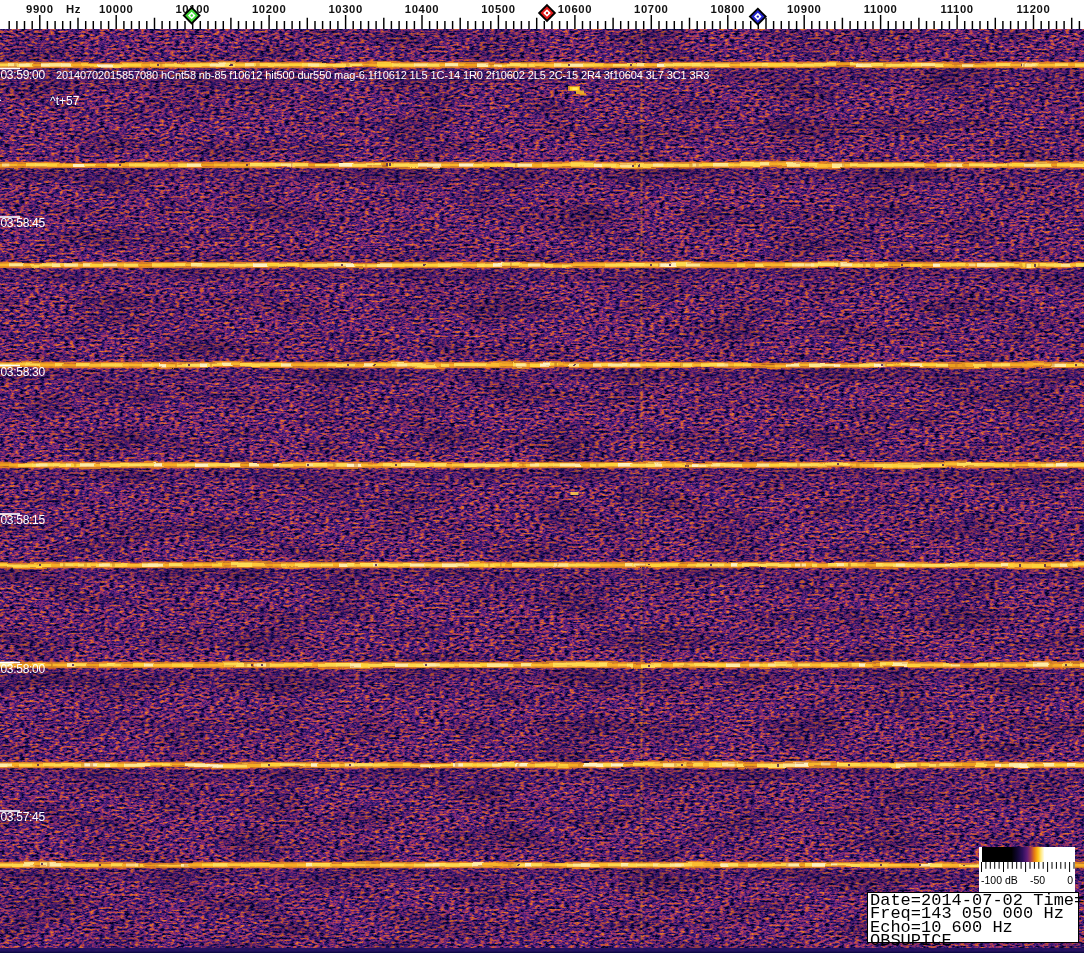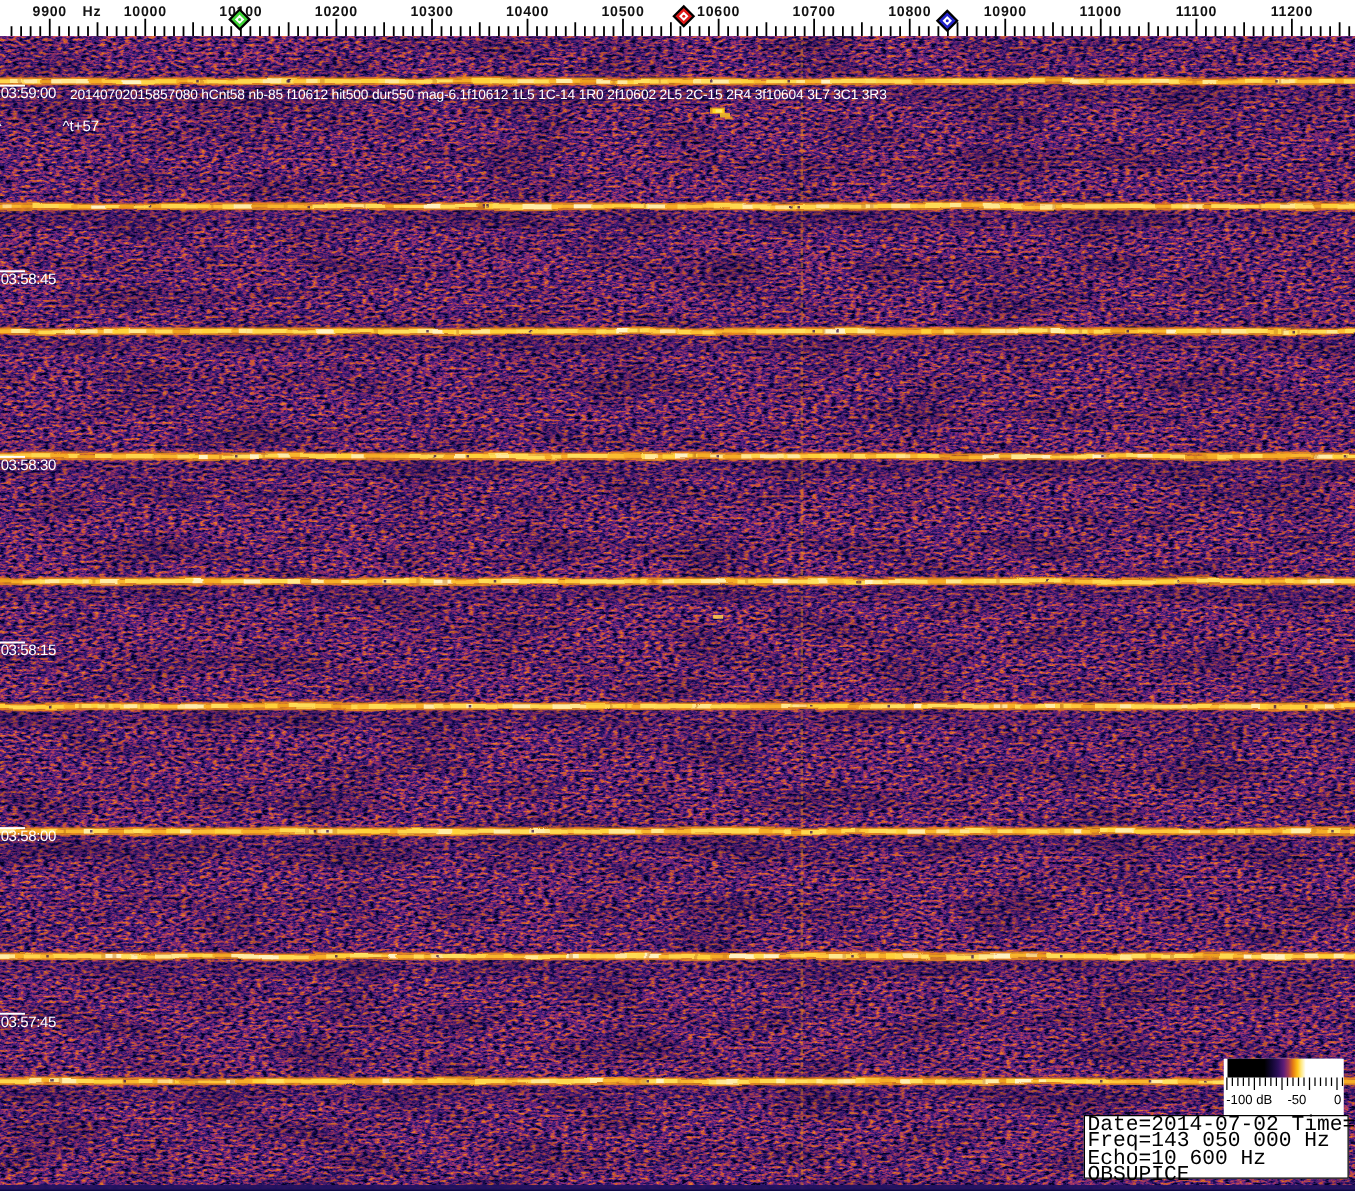--- a/index.html
+++ b/index.html
@@ -1,14 +1,14 @@
 <!DOCTYPE html>
 <html><head><meta charset="utf-8"><title>spec</title><style>
 html,body{margin:0;padding:0;background:#fff}
-#page{position:relative;width:1084px;height:953px;overflow:hidden;background:#ec4899}
+#page{position:relative;width:1084px;height:953px;overflow:hidden;background:#0f766e}
 </style></head>
 <body>
 <div id="page">
 <svg style="position:absolute;left:0;top:0" width="1084" height="29" xmlns="http://www.w3.org/2000/svg">
       <rect width="1084" height="29" fill="#ffffff"></rect>
       <path d="M9.2 20.9V29M16.9 20.9V29M24.5 20.9V29M32.2 20.9V29M39.8 15.0V29M47.4 20.9V29M55.1 20.9V29M62.7 20.9V29M70.4 20.9V29M78.0 17.8V29M85.7 20.9V29M93.3 20.9V29M101.0 20.9V29M108.6 20.9V29M116.2 15.0V29M123.9 20.9V29M131.5 20.9V29M139.2 20.9V29M146.8 20.9V29M154.5 17.8V29M162.1 20.9V29M169.7 20.9V29M177.4 20.9V29M185.0 20.9V29M192.7 15.0V29M200.3 20.9V29M208.0 20.9V29M215.6 20.9V29M223.3 20.9V29M230.9 17.8V29M238.5 20.9V29M246.2 20.9V29M253.8 20.9V29M261.5 20.9V29M269.1 15.0V29M276.8 20.9V29M284.4 20.9V29M292.1 20.9V29M299.7 20.9V29M307.3 17.8V29M315.0 20.9V29M322.6 20.9V29M330.3 20.9V29M337.9 20.9V29M345.6 15.0V29M353.2 20.9V29M360.8 20.9V29M368.5 20.9V29M376.1 20.9V29M383.8 17.8V29M391.4 20.9V29M399.1 20.9V29M406.7 20.9V29M414.4 20.9V29M422.0 15.0V29M429.6 20.9V29M437.3 20.9V29M444.9 20.9V29M452.6 20.9V29M460.2 17.8V29M467.9 20.9V29M475.5 20.9V29M483.2 20.9V29M490.8 20.9V29M498.4 15.0V29M506.1 20.9V29M513.7 20.9V29M521.4 20.9V29M529.0 20.9V29M536.7 17.8V29M544.3 20.9V29M551.9 20.9V29M559.6 20.9V29M567.2 20.9V29M574.9 15.0V29M582.5 20.9V29M590.2 20.9V29M597.8 20.9V29M605.5 20.9V29M613.1 17.8V29M620.7 20.9V29M628.4 20.9V29M636.0 20.9V29M643.7 20.9V29M651.3 15.0V29M659.0 20.9V29M666.6 20.9V29M674.3 20.9V29M681.9 20.9V29M689.5 17.8V29M697.2 20.9V29M704.8 20.9V29M712.5 20.9V29M720.1 20.9V29M727.8 15.0V29M735.4 20.9V29M743.0 20.9V29M750.7 20.9V29M758.3 20.9V29M766.0 17.8V29M773.6 20.9V29M781.3 20.9V29M788.9 20.9V29M796.6 20.9V29M804.2 15.0V29M811.8 20.9V29M819.5 20.9V29M827.1 20.9V29M834.8 20.9V29M842.4 17.8V29M850.1 20.9V29M857.7 20.9V29M865.4 20.9V29M873.0 20.9V29M880.6 15.0V29M888.3 20.9V29M895.9 20.9V29M903.6 20.9V29M911.2 20.9V29M918.9 17.8V29M926.5 20.9V29M934.1 20.9V29M941.8 20.9V29M949.4 20.9V29M957.1 15.0V29M964.7 20.9V29M972.4 20.9V29M980.0 20.9V29M987.7 20.9V29M995.3 17.8V29M1002.9 20.9V29M1010.6 20.9V29M1018.2 20.9V29M1025.9 20.9V29M1033.5 15.0V29M1041.2 20.9V29M1048.8 20.9V29M1056.5 20.9V29M1064.1 20.9V29M1071.7 17.8V29M1079.4 20.9V29" stroke="#000" stroke-width="1.45" fill="none"></path>
       <g font-family="Liberation Sans, sans-serif" font-size="11.3" font-weight="bold" letter-spacing="0.6" fill="#111">
         <text x="39.8" y="12.6" text-anchor="middle">9900</text>
         <text x="116.2" y="12.6" text-anchor="middle">10000</text>
         <text x="192.7" y="12.6" text-anchor="middle">10100</text>

